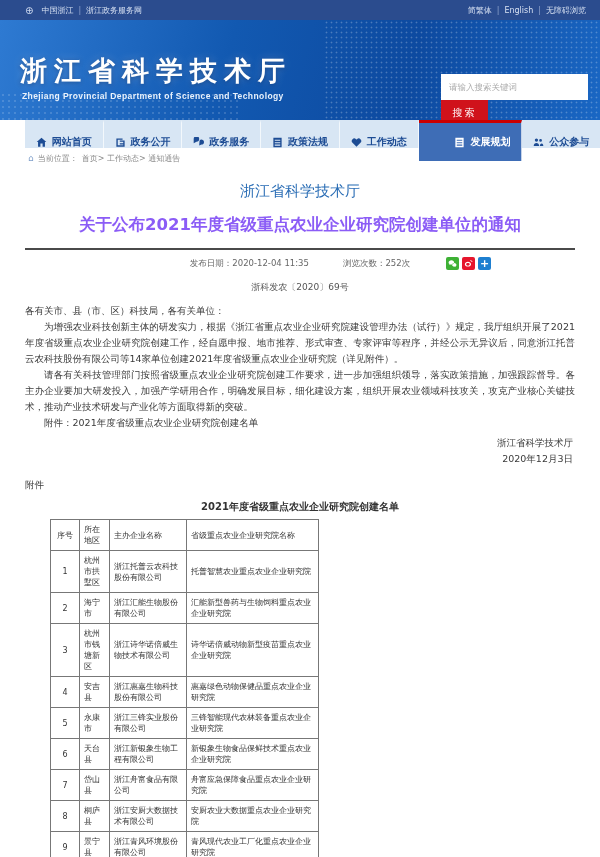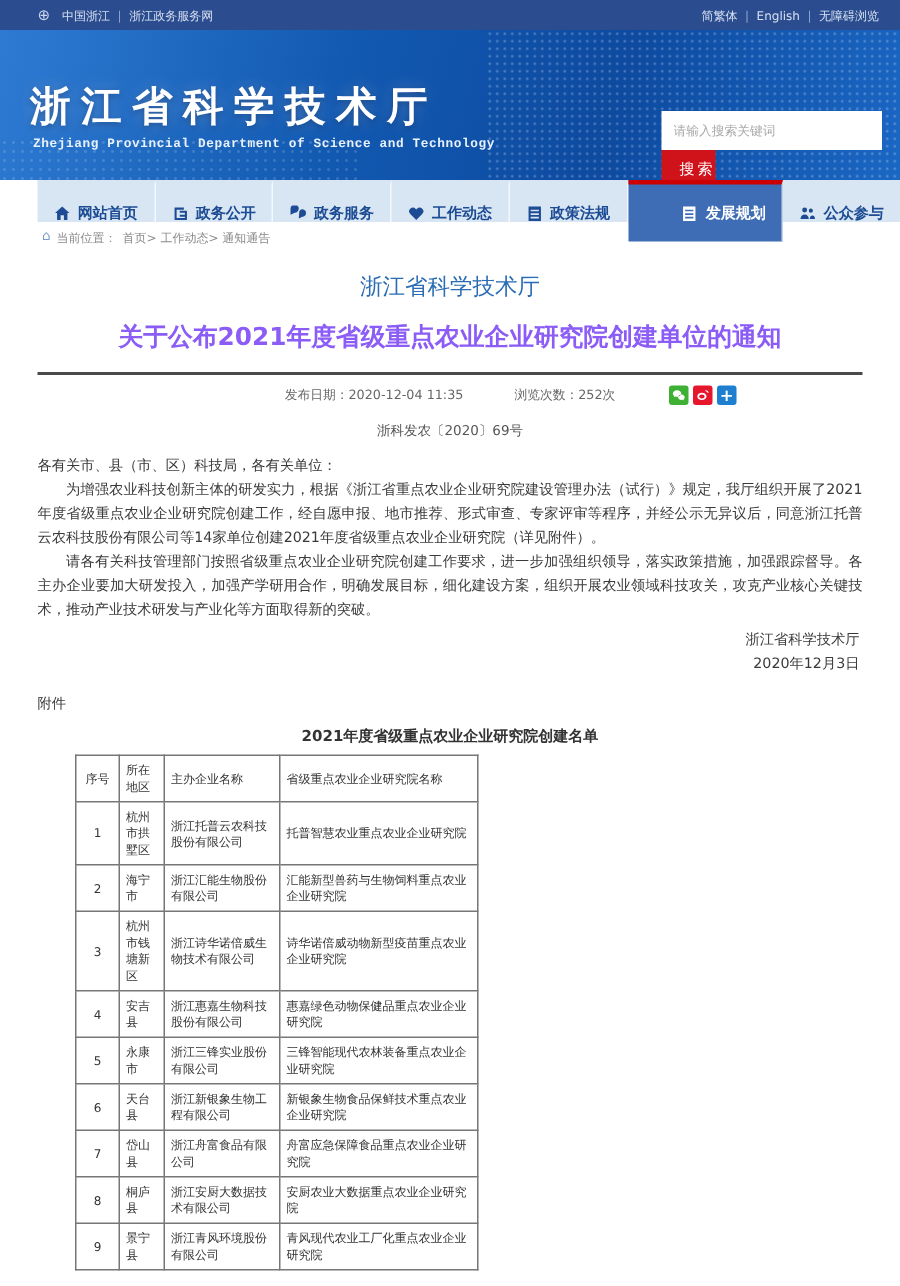--- a/index.html
+++ b/index.html
@@ -33,31 +33,31 @@
     background-image:radial-gradient(rgba(255,255,255,.6) .8px, transparent 1.1px);
     background-size:6px 6px; pointer-events:none;
   }
   .site-title {
     position:absolute; left:20px; top:33px; color:#fff; font-size:27px; font-weight:bold;
     letter-spacing:7px; text-shadow:0 1px 4px rgba(0,30,80,.45), 0 0 10px rgba(255,255,255,.25);
     white-space:nowrap;
   }
   .site-sub {
     position:absolute; left:22px; top:71px; color:#e9f2fc; font-size:8.5px;
-    letter-spacing:.4px; font-family:Liberation Mono, monospace; font-weight:bold;
+    letter-spacing:.4px; font-family:Liberation Sans, sans-serif; font-weight:bold;
   }
   .search { position:absolute; right:12px; top:54px; display:flex;flex-direction:column; }
   .search input {
     width:147px; height:26px; border:none; outline:none; padding:0 8px;
     font-size:8.5px; color:#333; background:#fff;
   }
   .search input::placeholder { color:#aaa; }
   .search button {
-    width:36px; height:26px; border:none; background:#d0121b; color:#fff;
-    font-size:10px; letter-spacing:2px; cursor:pointer;text-align:right;
+    width:47px; height:26px; border:none; background:#d0121b; color:#fff;
+    font-size:10px; letter-spacing:2px; cursor:pointer;
   }
   
   .navwrap { height:28px; background:#fff; }
   .nav { margin-left:25px; height:41px; background:#d8e6f4; display:flex; }
   .nav-item {
     flex:1; display:flex; align-items:center; justify-content:center; gap:5px;
     font-size:10px; font-weight:bold; color:#1d4c94; cursor:pointer;
     border-top:3px solid transparent; border-right:1px solid rgba(255,255,255,.7);
   }
   .nav-item:last-child { border-right:none;border-radius:11px; }
@@ -148,29 +148,29 @@
       <span>政务公开</span>
     </div>
     <div class="nav-item">
       <svg viewBox="0 0 16 16">
           <path d="M1 3a4 4 0 0 1 8 0 4 4 0 0 1-4 4L1 9Zm8.5 2.5a3.5 3.5 0 0 1 6.5 2c0 2-1.6 3.5-3.5 3.5L9 12.5Z"></path>
         </svg>
       <span>政务服务</span>
     </div>
     <div class="nav-item">
       <svg viewBox="0 0 16 16">
+          <path d="M2 1h12v14H2Zm2 3h8v1.6H4Zm0 3.5h8v1.6H4Zm0 3.5h8v1.6H4Z" fill-rule="evenodd"></path>
+        </svg>
+      <span>政策法规</span>
+    </div>
+    <div class="nav-item">
+      <svg viewBox="0 0 16 16">
           <path d="M8 14 2.2 8.2a3.6 3.6 0 0 1 5.1-5.1L8 3.8l.7-.7a3.6 3.6 0 0 1 5.1 5.1Z"></path>
         </svg>
       <span>工作动态</span>
-    </div>
-    <div class="nav-item">
-      <svg viewBox="0 0 16 16">
-          <path d="M2 1h12v14H2Zm2 3h8v1.6H4Zm0 3.5h8v1.6H4Zm0 3.5h8v1.6H4Z" fill-rule="evenodd"></path>
-        </svg>
-      <span>政策法规</span>
     </div>
     <div class="nav-item active">
       <svg viewBox="0 0 16 16">
           <path d="M2 1h12v14H2Zm2 3h8v1.6H4Zm0 3.5h8v1.6H4Zm0 3.5h8v1.6H4Z" fill-rule="evenodd"></path>
         </svg>
       <span>发展规划</span>
     </div>
     <div class="nav-item">
       <svg viewBox="0 0 16 16">
           <path d="M5 2a2.4 2.4 0 1 1 0 4.8A2.4 2.4 0 0 1 5 2Zm6 1a2 2 0 1 1 0 4 2 2 0 0 1 0-4ZM1 13c0-2.5 1.8-4.2 4-4.2S9 10.5 9 13Zm9 0c0-2 1-3.4 2.6-3.4 1.6 0 2.4 1.4 2.4 3.4Z"></path>
@@ -208,20 +208,21 @@
       <span class="ic ic-plus">+</span>
     </span>
   </div>
 
   <div class="doc-no">浙科发农〔2020〕69号</div>
 
   <div class="body-text">
     <p>各有关市、县（市、区）科技局，各有关单位：</p>
     <p class="ind">为增强农业科技创新主体的研发实力，根据《浙江省重点农业企业研究院建设管理办法（试行）》规定，我厅组织开展了2021年度省级重点农业企业研究院创建工作，经自愿申报、地市推荐、形式审查、专家评审等程序，并经公示无异议后，同意浙江托普云农科技股份有限公司等14家单位创建2021年度省级重点农业企业研究院（详见附件）。</p>
     <p class="ind">请各有关科技管理部门按照省级重点农业企业研究院创建工作要求，进一步加强组织领导，落实政策措施，加强跟踪督导。各主办企业要加大研发投入，加强产学研用合作，明确发展目标，细化建设方案，组织开展农业领域科技攻关，攻克产业核心关键技术，推动产业技术研发与产业化等方面取得新的突破。</p>
+    <p class="ind">附件：2021年度省级重点农业企业研究院创建名单</p>
   </div>
 
   <div class="sign">
     <div>浙江省科学技术厅</div>
     <div>2020年12月3日</div>
   </div>
 
   <div class="att-label">附件</div>
 
   <div class="tbl-title">2021年度省级重点农业企业研究院创建名单</div>

